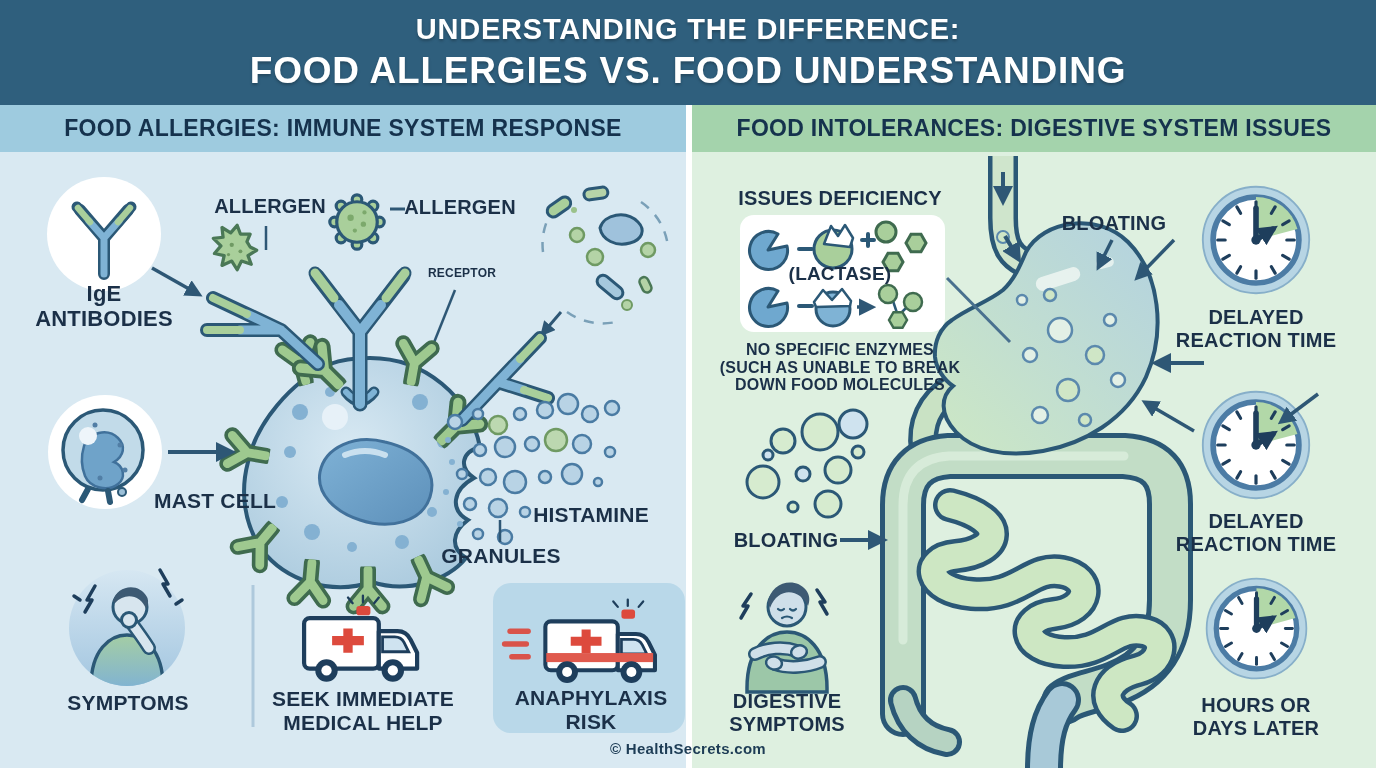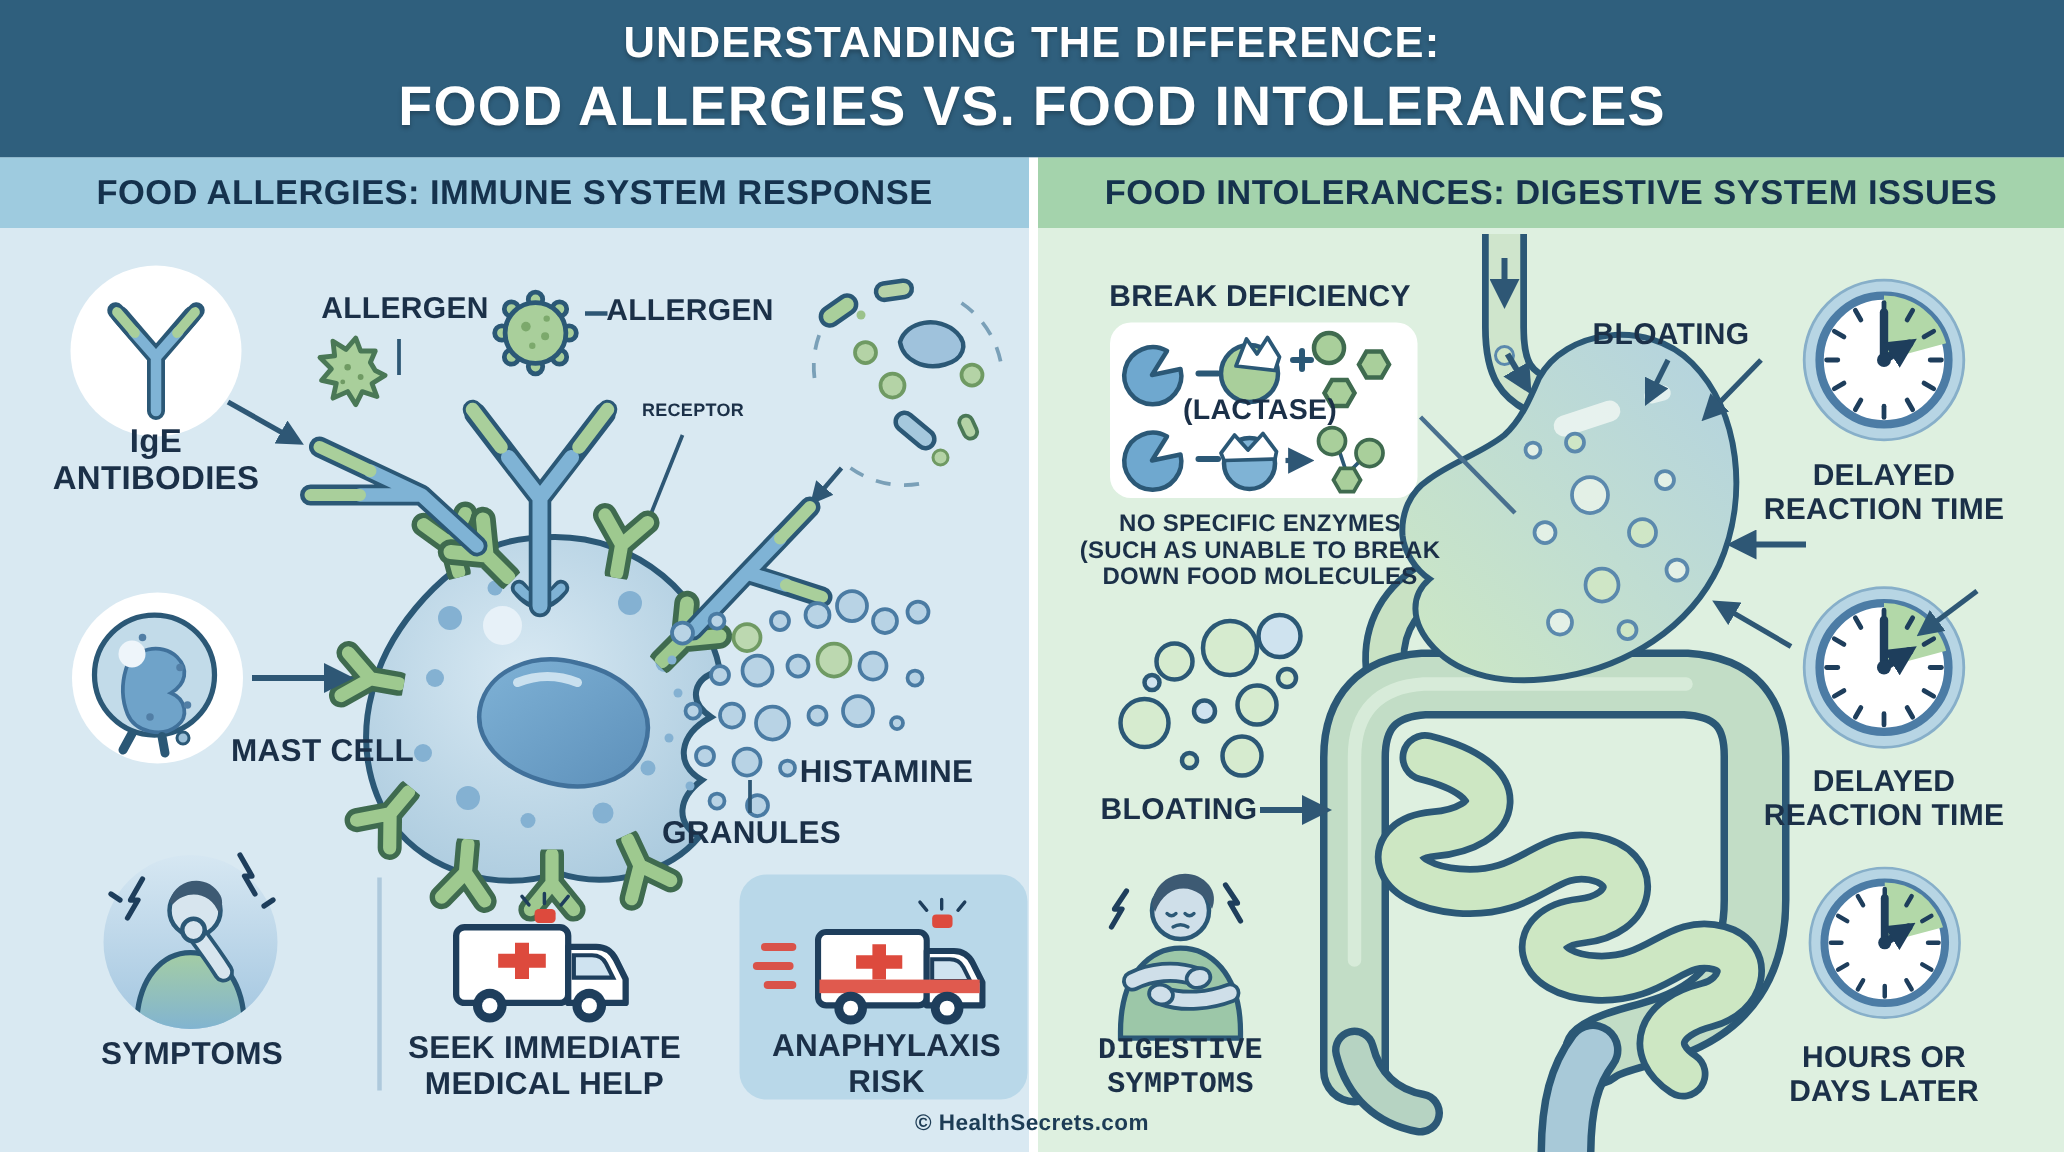--- a/index.html
+++ b/index.html
@@ -22,21 +22,21 @@
   .footer{position:absolute;left:0;top:740px;width:1376px;z-index:3;text-align:center;
           font-size:15px;font-weight:bold;color:#1d3c55;letter-spacing:.3px;}
 </style>
 </head>
 <body>
 
 <div class="canvas">
 
   <div class="banner">
     <div class="t1">UNDERSTANDING THE DIFFERENCE:</div>
-    <div class="t2">FOOD ALLERGIES VS. FOOD INTOLERANCES</div>
+    <div class="t2">FOOD ALLERGIES VS. FOOD UNDERSTANDING</div>
   </div>
 
   <div class="col-head left">FOOD ALLERGIES: IMMUNE SYSTEM RESPONSE</div>
   <div class="col-head right">FOOD INTOLERANCES: DIGESTIVE SYSTEM ISSUES</div>
 
   <div class="panel-body left"></div>
   <div class="panel-body right"></div>
   <div class="divider"></div>
 
   <svg class="art" width="1376" height="768" viewBox="0 0 1376 768">
@@ -432,40 +432,40 @@
   <div class="lbl" style="left:38px;top:691px;width:180px;font-size:21px;">SYMPTOMS</div>
   <div class="lbl" style="left:486px;top:686px;width:210px;font-size:21px;">
     <div>ANAPHYLAXIS</div>
     <div>RISK</div>
   </div>
   <div class="lbl" style="left:258px;top:687px;width:210px;font-size:21px;">
     <div>SEEK IMMEDIATE</div>
     <div>MEDICAL HELP</div>
   </div>
 
-  <div class="lbl" style="left:725px;top:187px;width:230px;font-size:20px;">BREAK DEFICIENCY</div>
+  <div class="lbl" style="left:725px;top:187px;width:230px;font-size:20px;">ISSUES DEFICIENCY</div>
   <div class="lbl" style="left:760px;top:263px;width:160px;font-size:19px;">(LACTASE)</div>
   <div class="lbl" style="left:710px;top:341px;width:260px;font-size:16px;line-height:1.1;">
     <div>NO SPECIFIC ENZYMES</div>
     <div>(SUCH AS UNABLE TO BREAK</div>
     <div>DOWN FOOD MOLECULES</div>
   </div>
   <div class="lbl" style="left:1040px;top:212px;width:148px;font-size:20px;">BLOATING</div>
   <div class="lbl" style="left:1151px;top:306px;width:210px;font-size:20px;">
     <div>DELAYED</div>
     <div>REACTION TIME</div>
   </div>
   <div class="lbl" style="left:1151px;top:510px;width:210px;font-size:20px;">
     <div>DELAYED</div>
     <div>REACTION TIME</div>
   </div>
   <div class="lbl" style="left:1151px;top:694px;width:210px;font-size:20px;">
     <div>HOURS OR</div>
     <div>DAYS LATER</div>
   </div>
   <div class="lbl" style="left:712px;top:529px;width:148px;font-size:20px;">BLOATING</div>
-  <div class="lbl" style="left:692px;top:690px;width:190px;font-size:20px;font-family:Liberation Mono, monospace;">
+  <div class="lbl" style="left:692px;top:690px;width:190px;font-size:20px;">
     <div>DIGESTIVE</div>
     <div>SYMPTOMS</div>
   </div>
 
   <div class="footer">© HealthSecrets.com</div>
 </div>
 
 </body></html>

